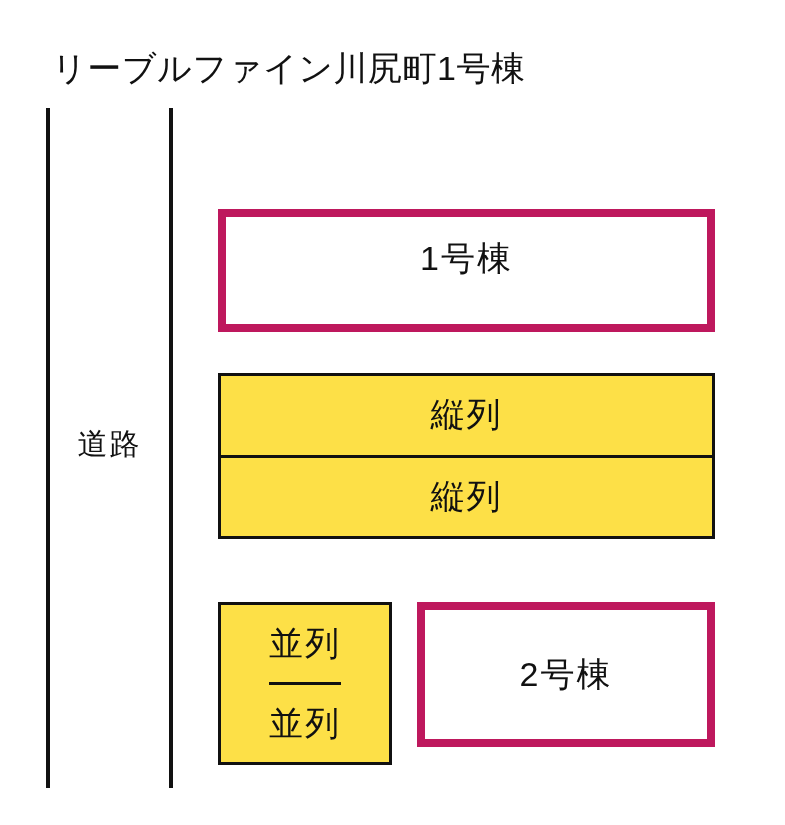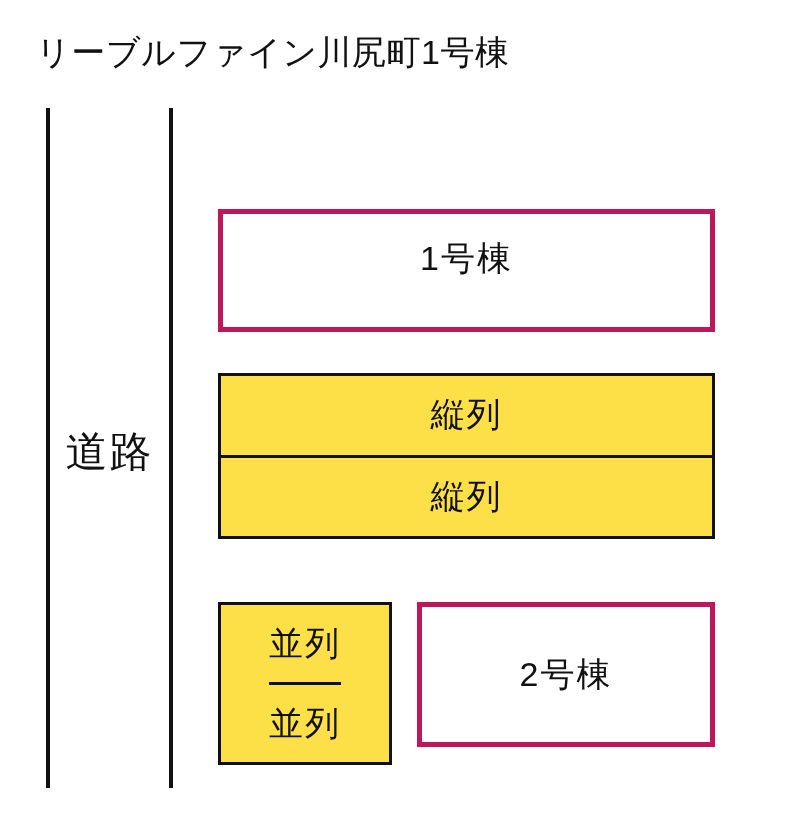--- a/index.html
+++ b/index.html
@@ -13,49 +13,49 @@
     height: 825px;
     background: #ffffff;
     color: #111111;
     font-family: "Liberation Sans", "DejaVu Sans", sans-serif;
     overflow: hidden;
   }
   .page-title {
     position: absolute;
     left: 36px;
     top: 30px;
-    margin: 0;
+    margin: 16px;
     font-size: 34px;
     font-weight: 500;
     letter-spacing: 0.5px;
     white-space: nowrap;
   }
   .road-line {
     position: absolute;
     top: 108px;
     width: 4px;
     height: 680px;
     background: #111111;
   }
   .road-line-left  { left: 46px; }
   .road-line-right { left: 169px; }
   .road-label {
     position: absolute;
     left: 46px;
     top: 424px;
     width: 127px;
     text-align: center;
-    font-size: 42px;
+    font-size: 30px;
     letter-spacing: 2px;
     white-space: nowrap;
   }
   .box {
     position: absolute;
     box-sizing: border-box;
-    border: 5px solid #be185d;
+    border: 8px solid #be185d;
     background: #ffffff;
     display: flex;
     align-items: center;
     justify-content: center;
     font-size: 34px;
     letter-spacing: 2px;
   }
   .building1 { left: 218px; top: 209px; width: 497px; height: 123px; }
   .building1 .box-label { transform: translateY(-12px); }
   .building2 { left: 417px; top: 602px; width: 298px; height: 145px; }

